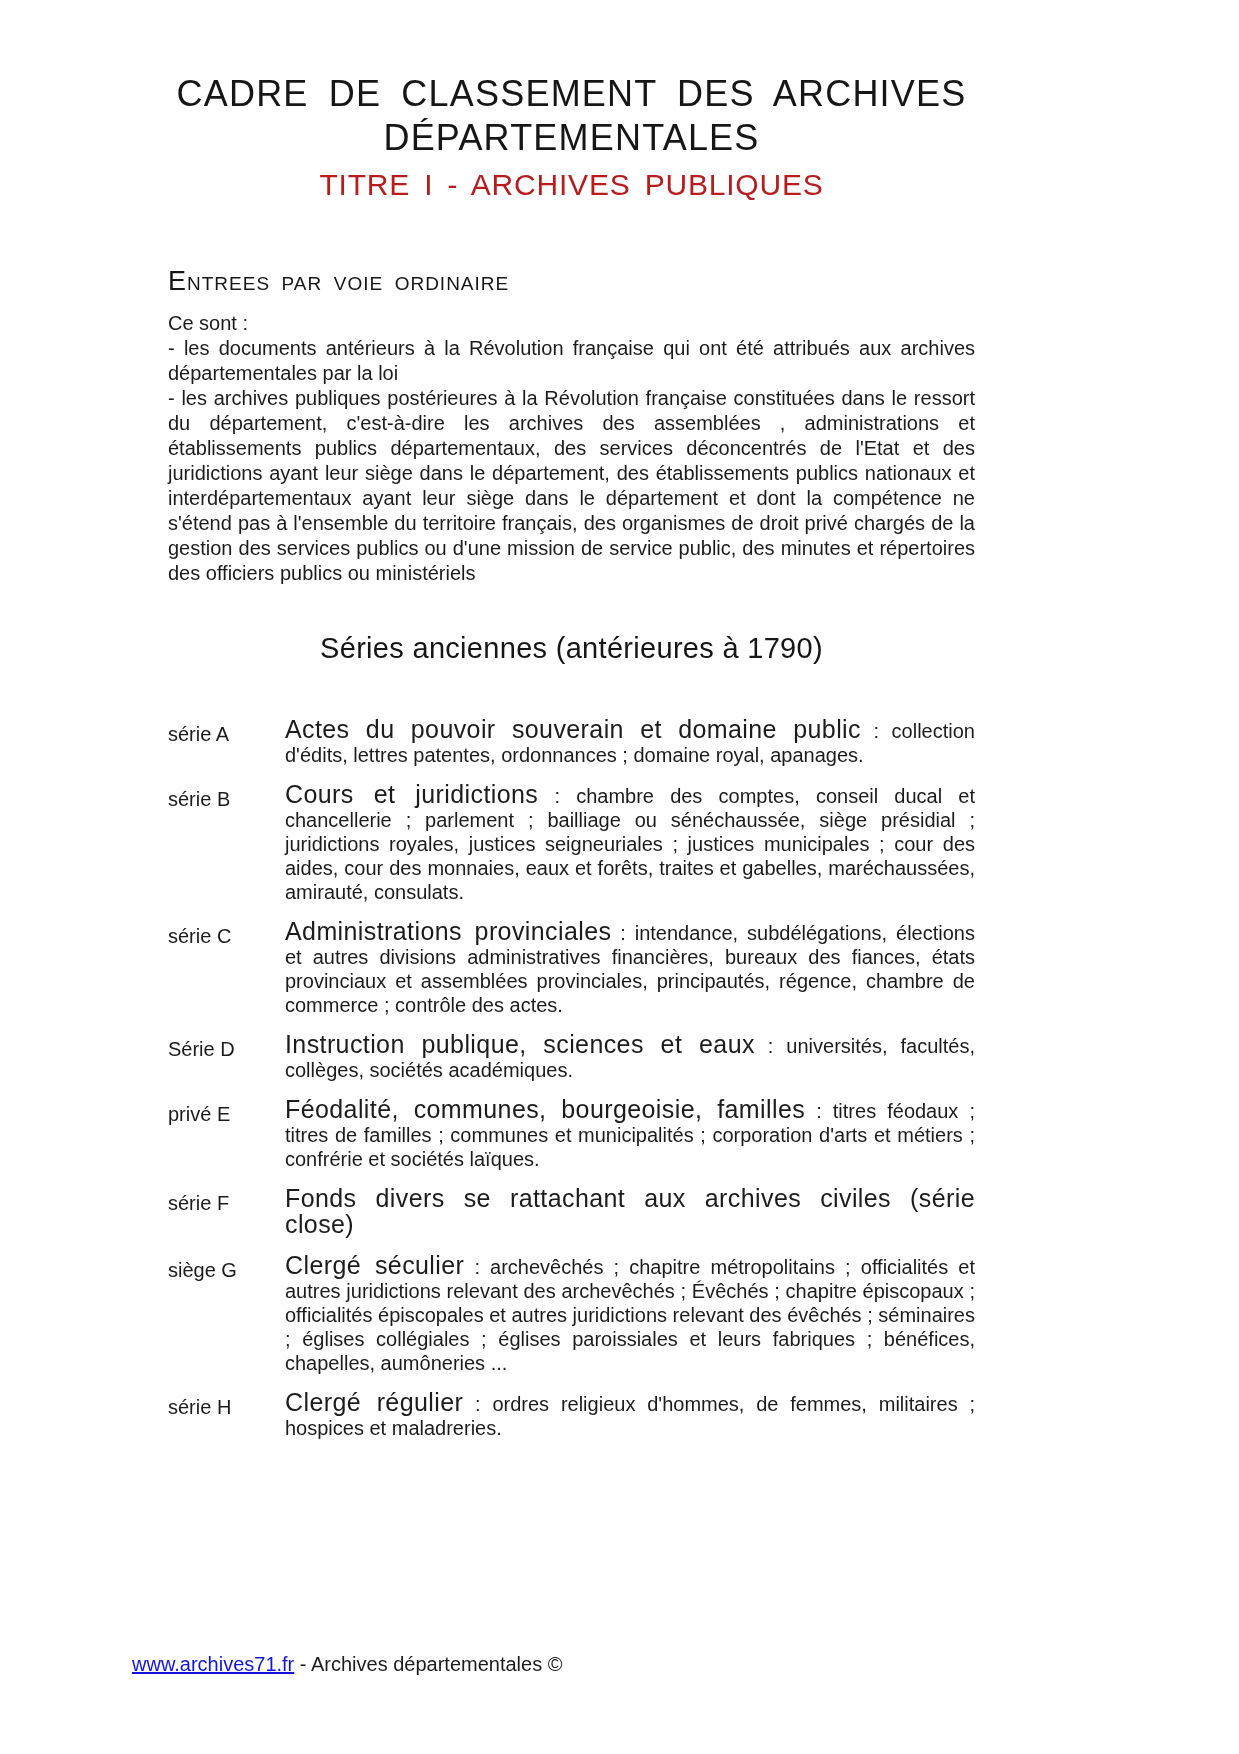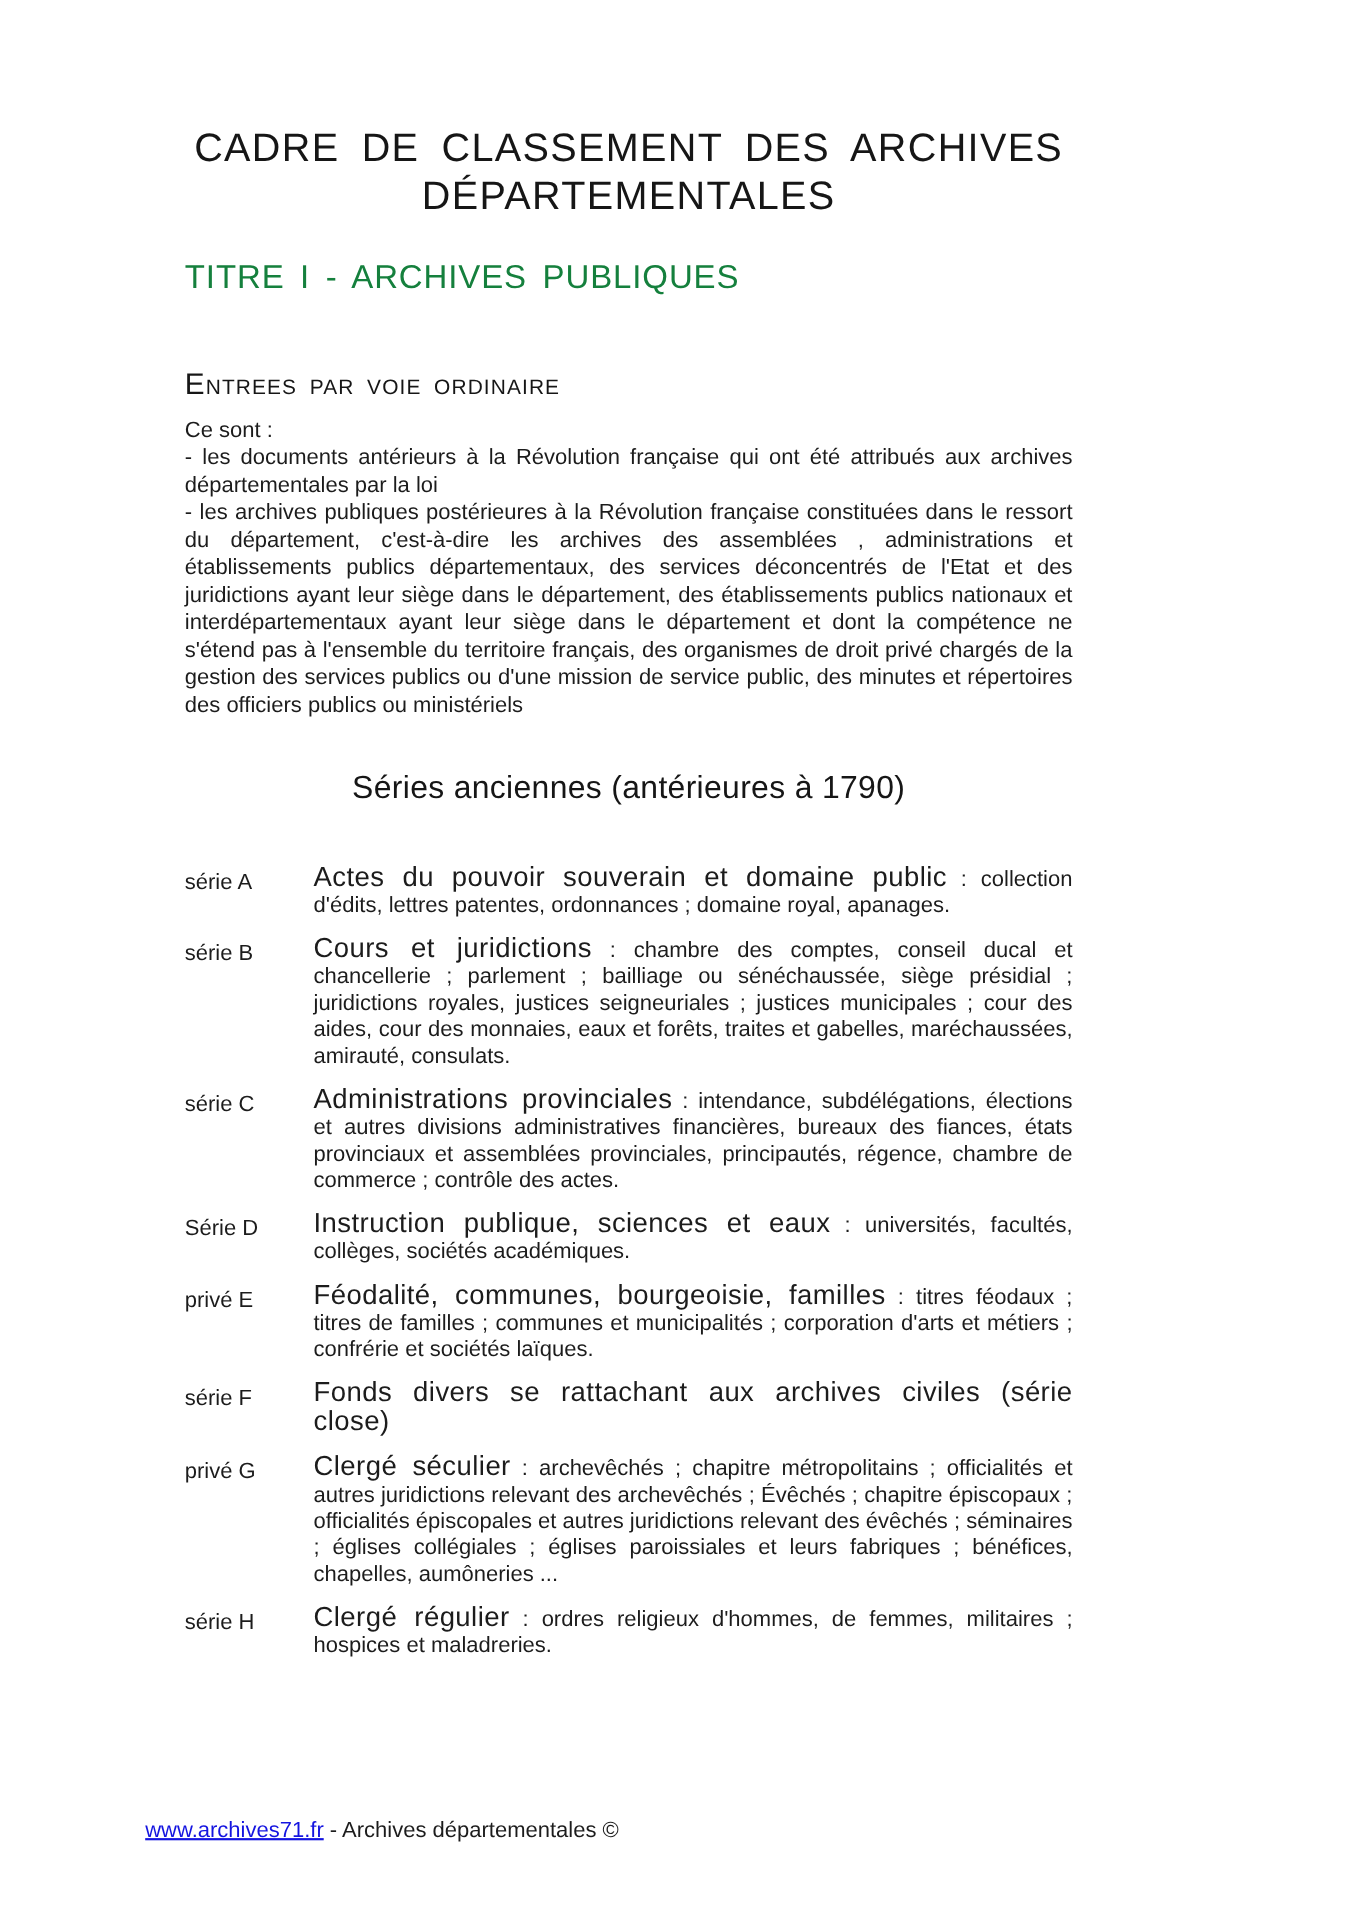--- a/index.html
+++ b/index.html
@@ -8,37 +8,38 @@
     font-family: "Liberation Sans", "DejaVu Sans", sans-serif;
     color: #1c1c1c;
     -webkit-font-smoothing: antialiased;
   }
   .page {
     position: relative;
     width: 1239px;
     height: 1754px;
     background: #ffffff;
     overflow: hidden;
-    padding: 112px 264px 0 168px; 
+    padding: 72px 264px 0 168px; 
   }
   
   .doc-title {
     text-align: center;
     font-size: 36px;
     line-height: 1.22;
     letter-spacing: 1.2px;
     word-spacing: 9px;
     color: #161616;
   }
   .doc-subtitle {
-    margin-top: 36px;
+    margin-top: 8px;
+    text-align: center;
     font-size: 30px;
     letter-spacing: 0.8px;
     word-spacing: 5px;
-    color: #15803d;
+    color: #b91c1c;
   }
   .section-heading {
     margin-top: 64px;
     text-align: left;
     font-size: 27px;
     font-variant: small-caps;
     letter-spacing: 1px;
     word-spacing: 3px;
     color: #161616;
   }
@@ -148,21 +149,21 @@
       <div class="series-label">privé E</div>
       <div class="series-text"><span class="series-title">Féodalité, communes, bourgeoisie, familles</span><span> : titres féodaux ; titres de familles ; communes et municipalités ; corporation d'arts et métiers ; confrérie et sociétés laïques.</span></div>
     </div>
 
     <div class="series-row">
       <div class="series-label">série F</div>
       <div class="series-text"><span class="series-title">Fonds divers se rattachant aux archives civiles (série close)</span><span></span></div>
     </div>
 
     <div class="series-row">
-      <div class="series-label">privé G</div>
+      <div class="series-label">siège G</div>
       <div class="series-text"><span class="series-title">Clergé séculier</span><span> : archevêchés ; chapitre métropolitains ; officialités et autres juridictions relevant des archevêchés ; Évêchés ; chapitre épiscopaux ; officialités épiscopales et autres juridictions relevant des évêchés ; séminaires ; églises collégiales ; églises paroissiales et leurs fabriques ; bénéfices, chapelles, aumôneries ...</span></div>
     </div>
 
     <div class="series-row">
       <div class="series-label">série H</div>
       <div class="series-text"><span class="series-title">Clergé régulier</span><span> : ordres religieux d'hommes, de femmes, militaires ; hospices et maladreries.</span></div>
     </div>
 
   </div>
 

